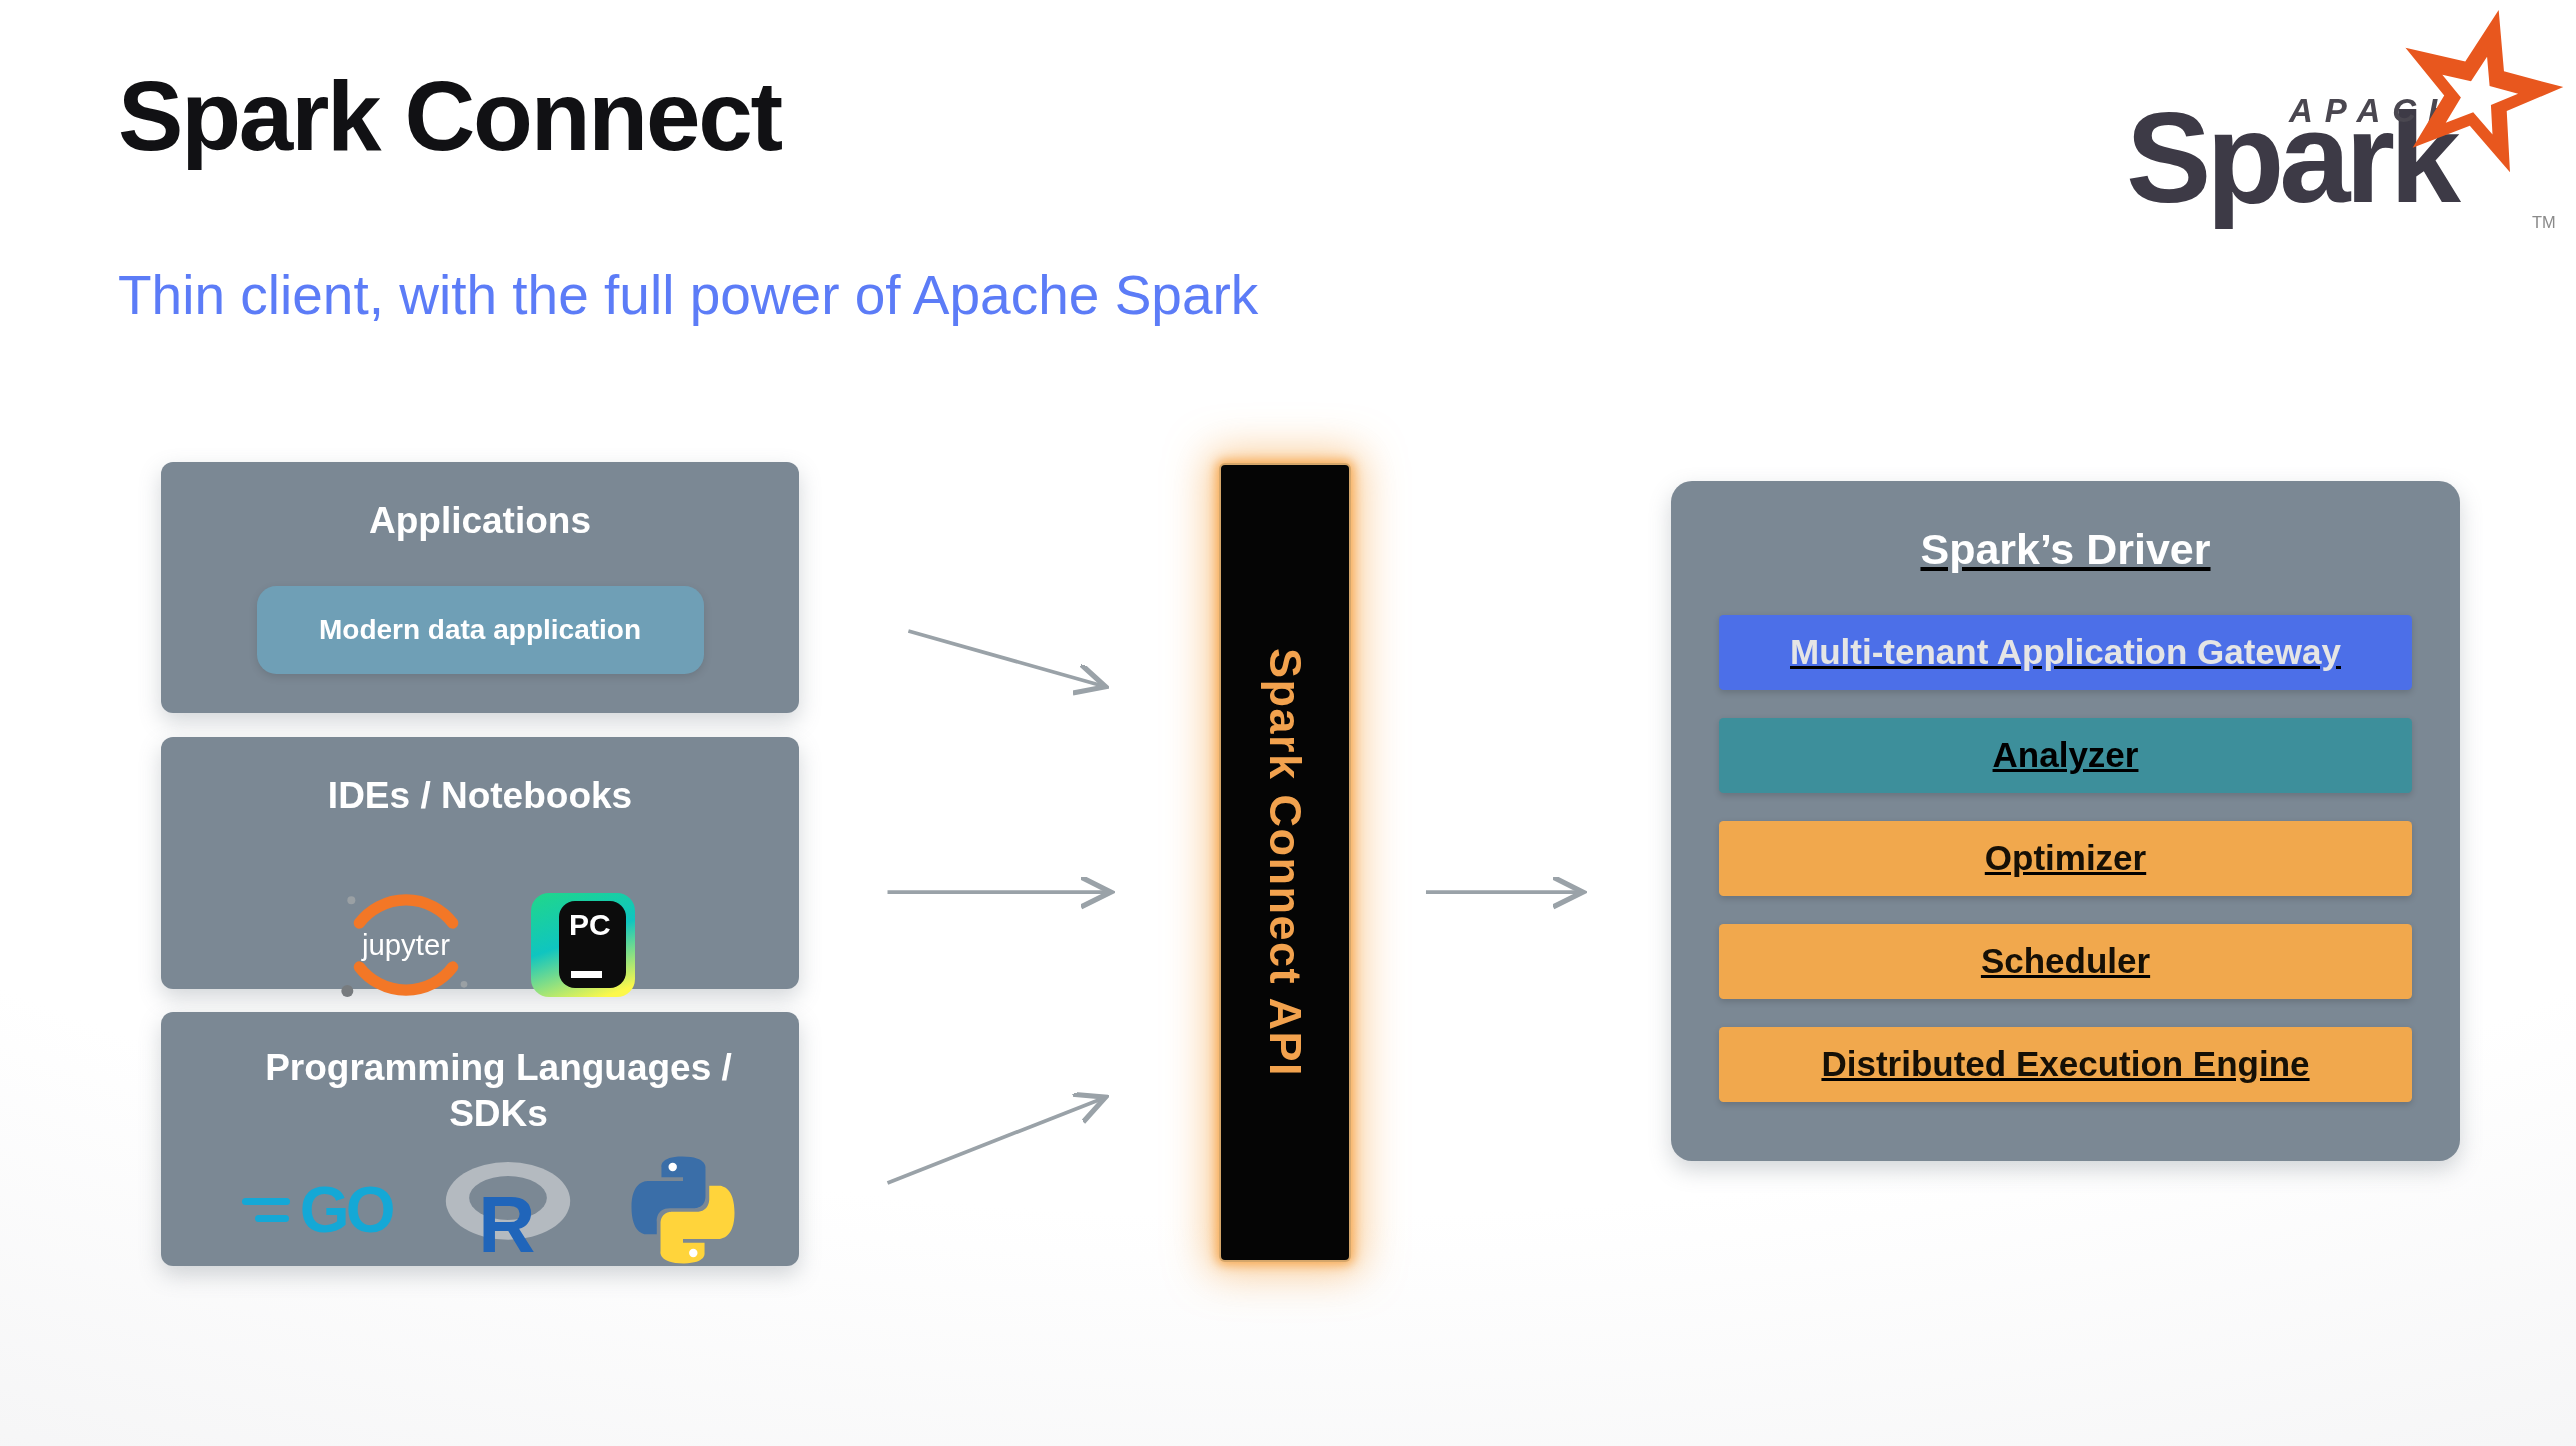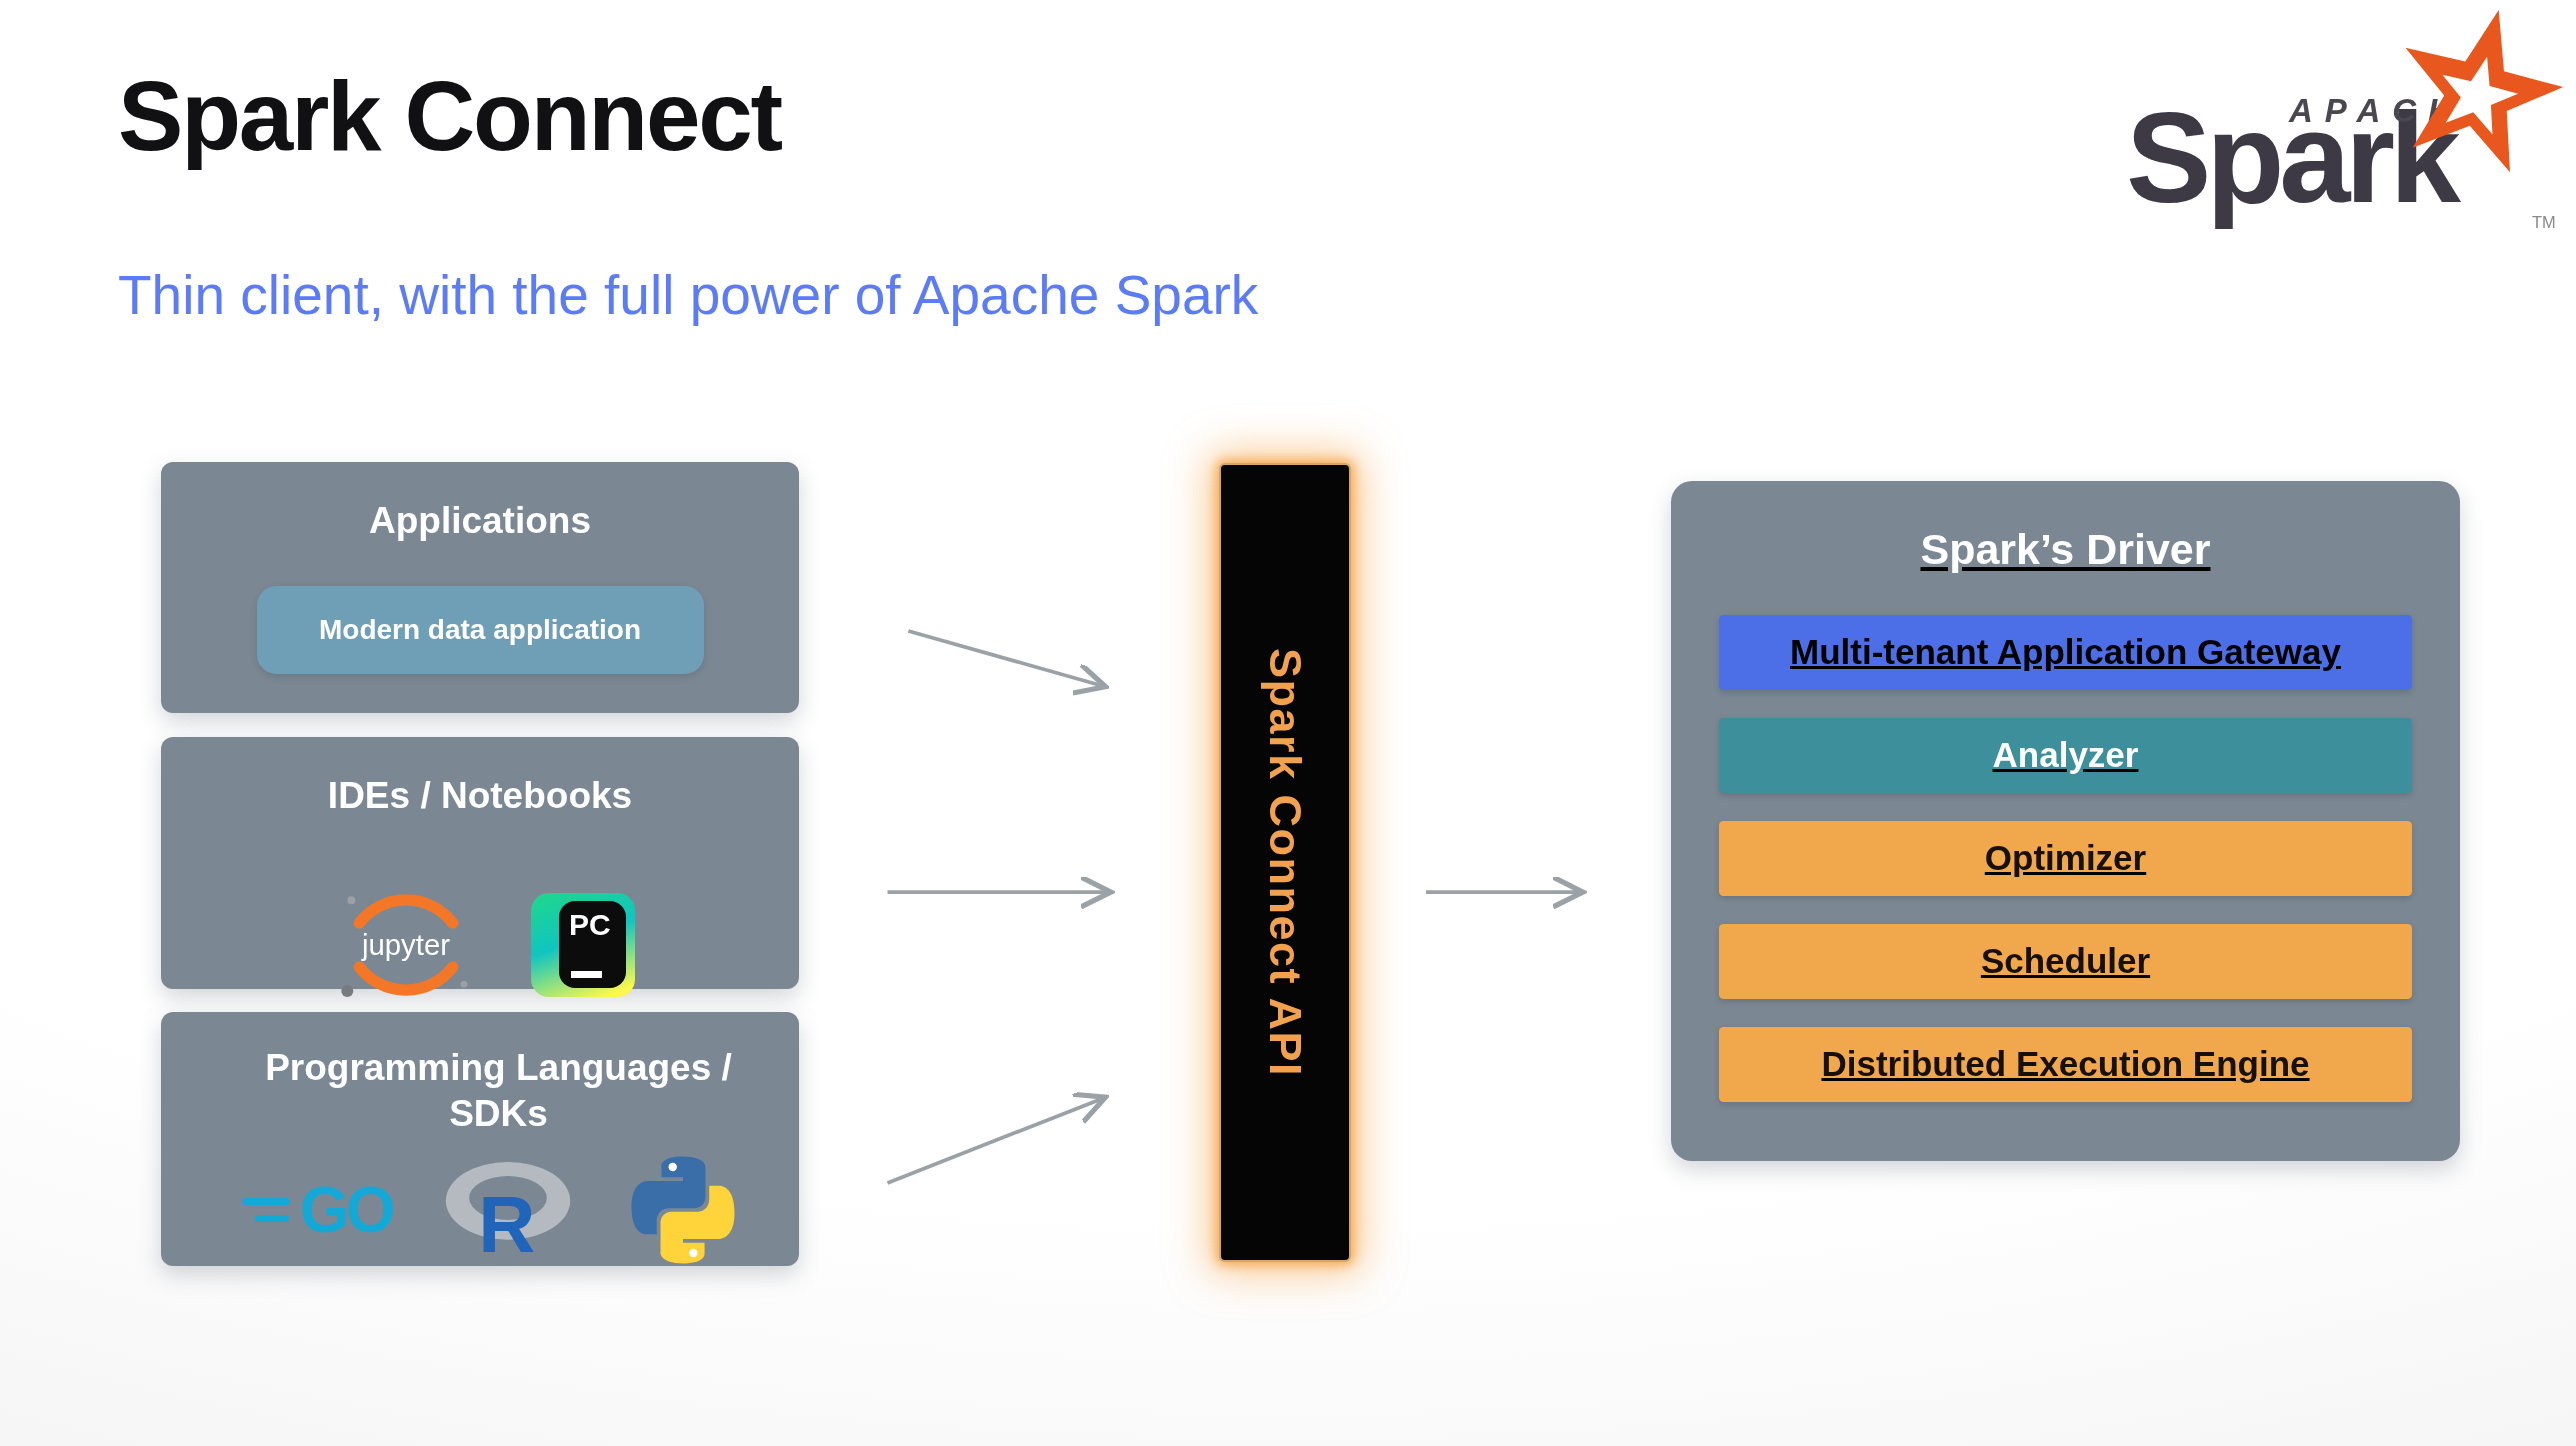--- a/index.html
+++ b/index.html
@@ -158,24 +158,24 @@
   </svg>
 
   <div class="connector" style="background-color: rgb(5, 5, 5);">
     <div class="connector-label" style="color: rgb(242, 162, 78);">Spark Connect API</div>
   </div>
 
   <div class="driver" style="background-color: rgb(123, 136, 148);">
     <div class="driver-title">Spark’s Driver</div>
     <div class="driver-layers">
       <div class="driver-layer" style="background-color: rgb(76, 111, 232);">
-        <span class="driver-layer-label" style="color: #000000;">Multi-tenant Application Gateway</span>
+        <span class="driver-layer-label" style="color: #e5e5e5;">Multi-tenant Application Gateway</span>
       </div>
       <div class="driver-layer" style="background-color: rgb(61, 143, 155);">
-        <span class="driver-layer-label" style="color: #ffffff;">Analyzer</span>
+        <span class="driver-layer-label" style="color: #000000;">Analyzer</span>
       </div>
       <div class="driver-layer" style="background-color: rgb(241, 168, 77);">
         <span class="driver-layer-label" style="color: rgb(22, 16, 6);">Optimizer</span>
       </div>
       <div class="driver-layer" style="background-color: rgb(241, 168, 77);">
         <span class="driver-layer-label" style="color: rgb(22, 16, 6);">Scheduler</span>
       </div>
       <div class="driver-layer" style="background-color: rgb(241, 168, 77);">
         <span class="driver-layer-label" style="color: rgb(22, 16, 6);">Distributed Execution Engine</span>
       </div>

